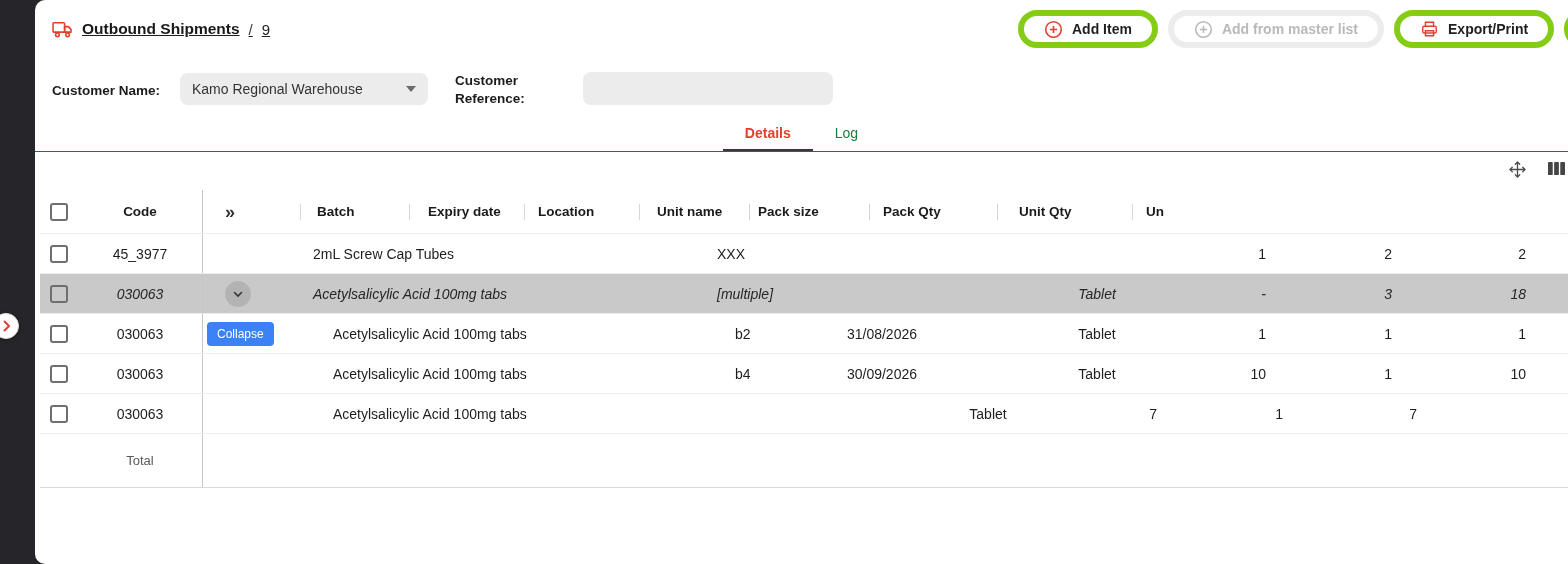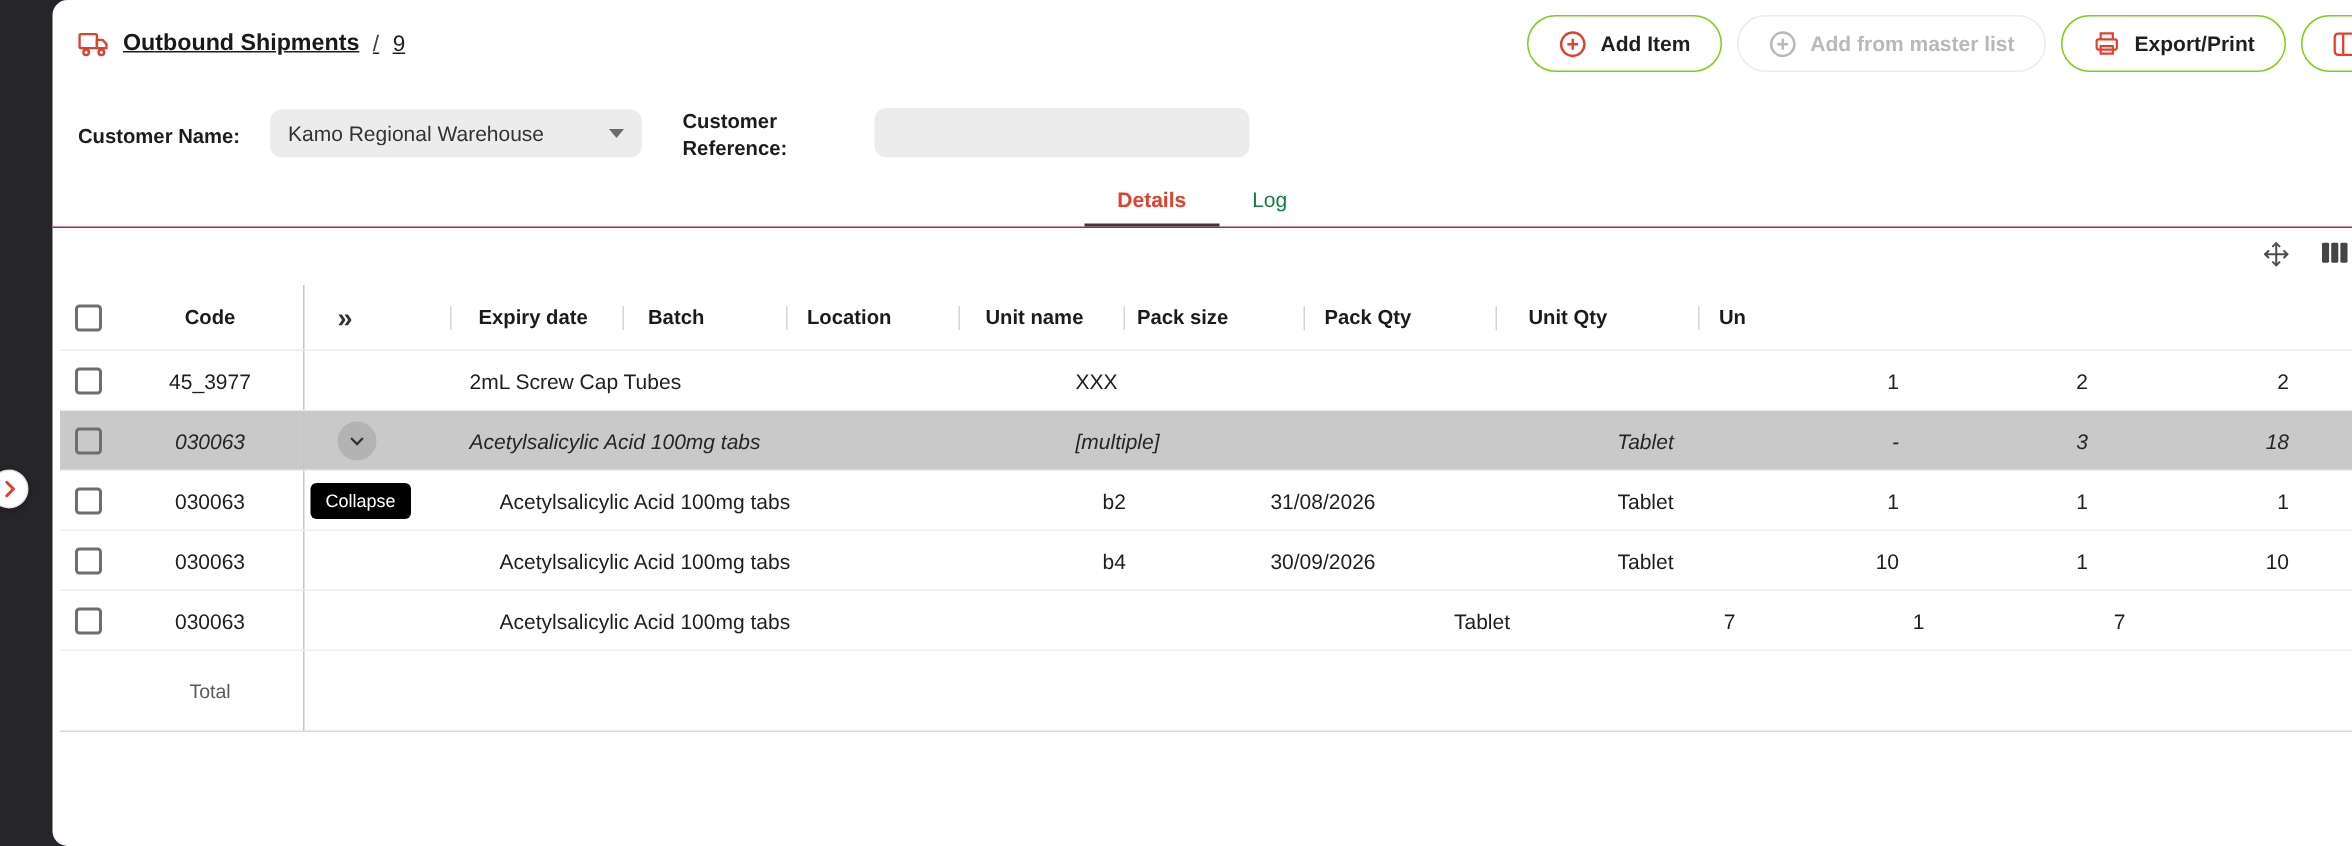--- a/index.html
+++ b/index.html
@@ -29,21 +29,21 @@
   
   .appbar { position:absolute; top:0; left:0; width:100%; height:58px; display:flex; align-items:center;text-decoration:underline; }
   .title-wrap { display:flex; align-items:center; gap:9px; padding-left:17px; }
   .page-title { font-size:15.5px; font-weight:700; color:#191919; }
   .crumb-sep { font-size:15px; color:#3c3c3c; }
   .crumb-count { font-size:15px; color:#222; }
 
   .toolbar { position:absolute; left:983px; top:10px; display:flex; gap:10px; }
   .pill {
     height:38px; display:flex; align-items:center; gap:9px;
-    padding:0 20px; border:1px solid #84cc16; border-radius:24px;
+    padding:0 20px; border:6px solid #84cc16; border-radius:24px;
     background:#fff; font-size:14px; font-weight:600; color:#1f1f1f;
     white-space:nowrap; cursor:pointer; color:#1f1f1f;
   }
   .pill .ic { color:#e2402f; display:flex; }
   .pill.disabled { color:#b9b9b9; border-color:#ececec; cursor:default;text-align:center; }
   .pill.disabled .ic { color:#b9b9b9; }
   .pill.partial { width:130px; overflow:hidden; }
 
   
   .lbl { position:absolute; font-size:13.5px; font-weight:700; color:#1c1c1c; line-height:18px; }
@@ -114,21 +114,21 @@
   .expall { padding-left:22px; font-size:18px; color:#333; cursor:pointer; font-style:normal; line-height:1; }
   .sort-ic { margin-left:8px; display:flex; }
   .expand-btn {
     margin-left:22px; width:26px; height:26px; border-radius:50%;
     background:rgba(0,0,0,.11); display:flex; align-items:center; justify-content:center; cursor:pointer;
   }
   .total .w-code { font-size:13px; color:#5a5a5a; font-weight:400; font-style:normal; }
 
   .tooltip {
     position:absolute; left:172px; top:322px; z-index:30;
-    background:#000000; color:#fff; font-size:12px; padding:5px 10px;
+    background:#3b82f6; color:#fff; font-size:12px; padding:5px 10px;
     border-radius:4px; white-space:nowrap;
   }
 </style>
 </head>
 <body>
 
 <div class="sidebar-strip"></div>
 
 <div class="panel">
 
@@ -220,22 +220,22 @@
   <div class="tbl">
 
     <div class="trow thead">
       <div class="c w-check">
           <span class="cb"></span>
         </div>
       <div class="c w-code vline">Code</div>
       <div class="c w-expand">
           <span class="expall">»</span>
         </div>
+      <div class="c w-batch sep">Batch</div>
       <div class="c w-expiry sep">Expiry date</div>
-      <div class="c w-batch sep">Batch</div>
       <div class="c w-loc sep">Location</div>
       <div class="c w-unit sep">Unit name</div>
       <div class="c w-psize sep">Pack size</div>
       <div class="c w-pqty sep">Pack Qty</div>
       <div class="c w-uqty sep">Unit Qty</div>
       <div class="c w-un sep">Un</div>
     </div>
 
     <div class="trow">
       <div class="c w-check">

